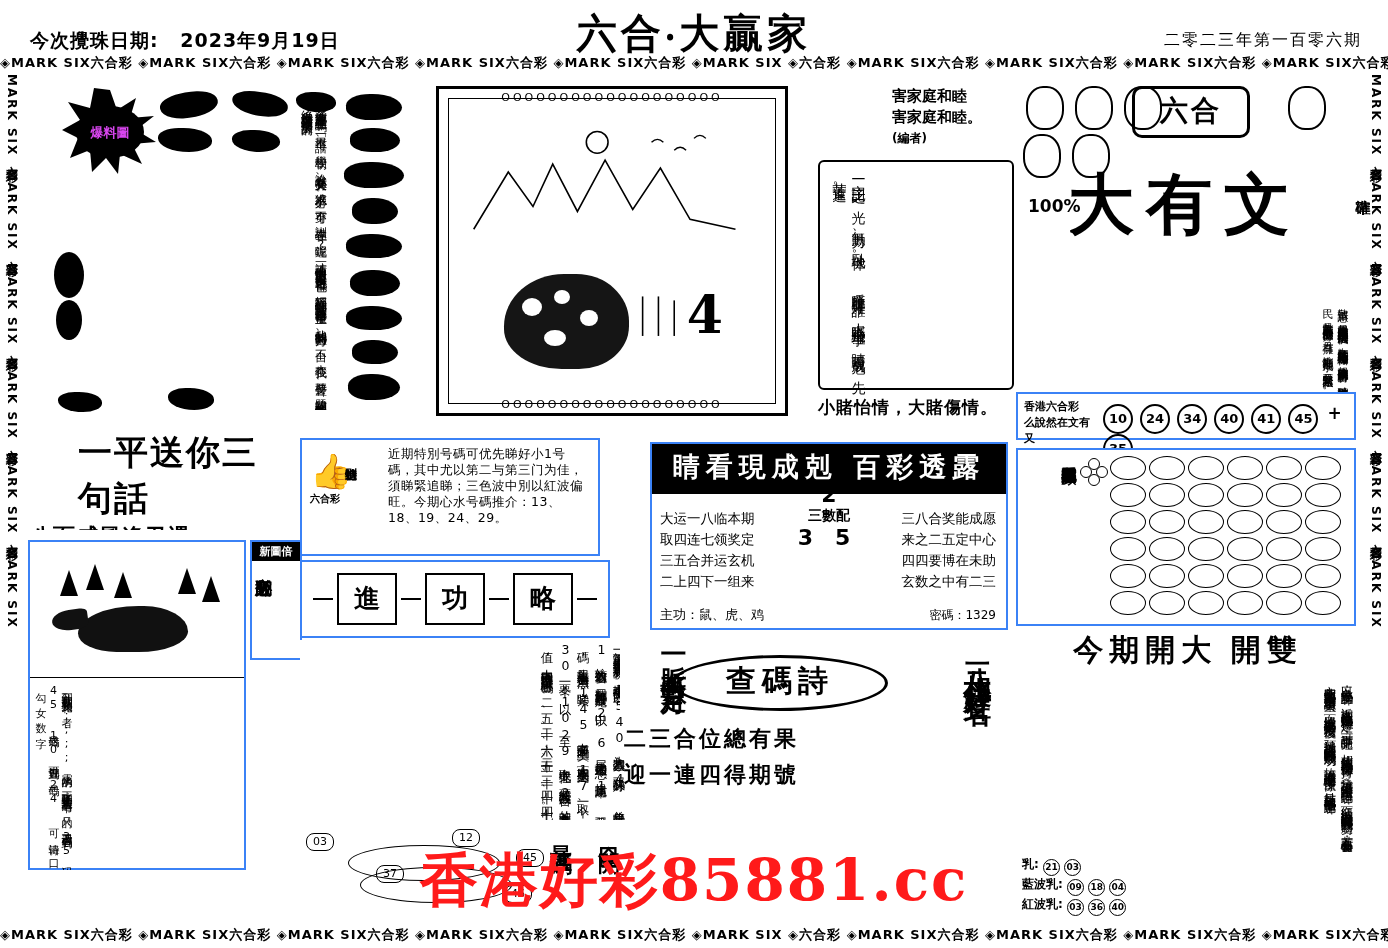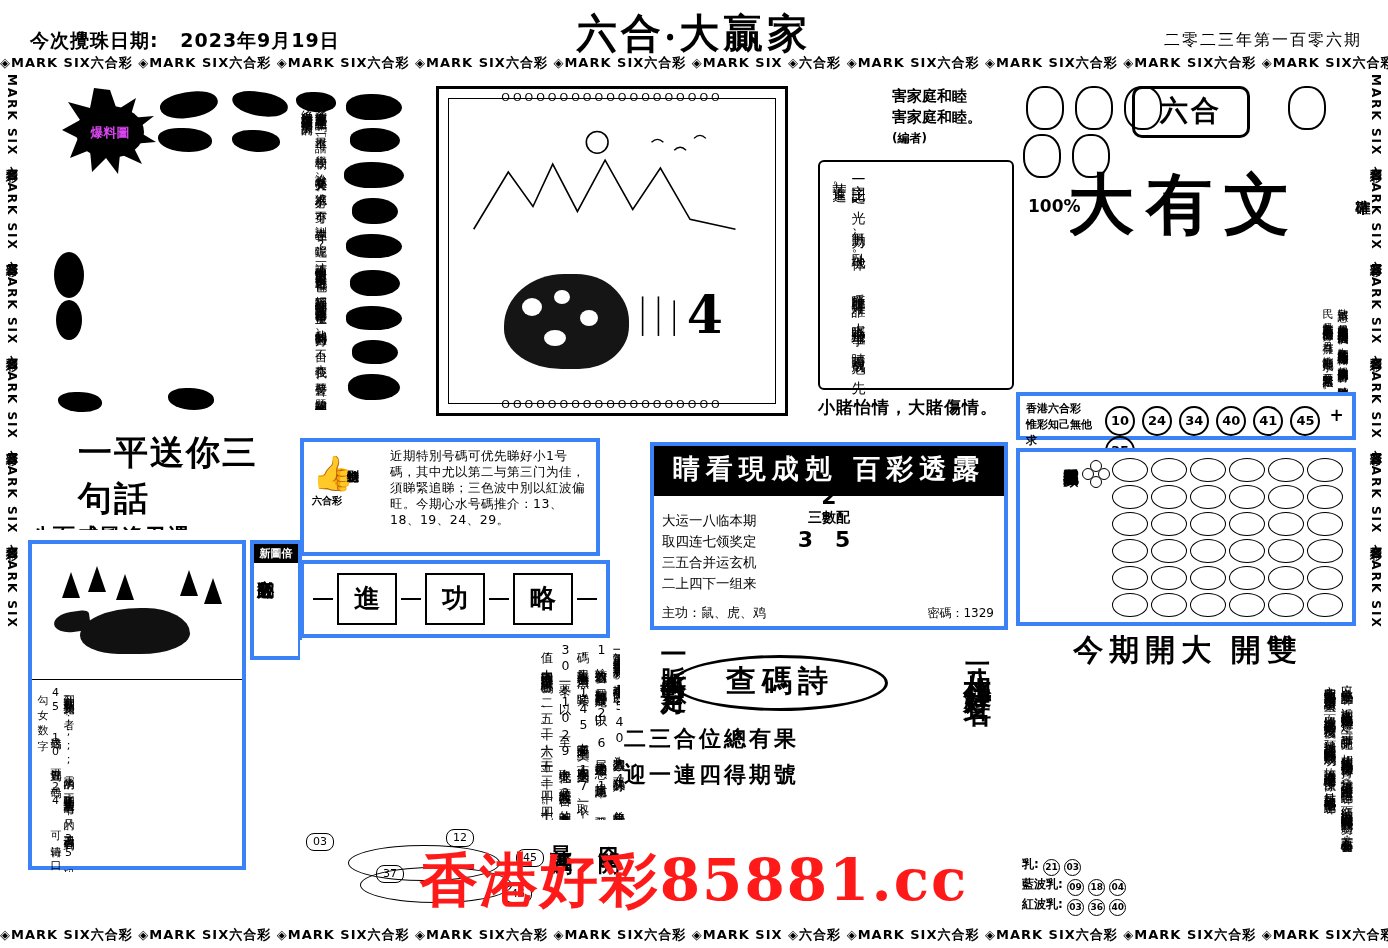--- a/index.html
+++ b/index.html
@@ -23,21 +23,21 @@
   .strip.top{top:52px;}
   .strip.bottom{bottom:2px;}
 
   
   .vstrip{position:absolute;top:74px;width:22px;height:852px;overflow:hidden;
     font-size:12px;font-weight:bold;writing-mode:vertical-rl;letter-spacing:2px;line-height:22px;}
   .vstrip.left{left:1px;}
   .vstrip.right{right:1px;}
 
   
-  .box{position:absolute;box-sizing:border-box;border:4px solid #3b82f6;background:#fff;}
+  .box{position:absolute;box-sizing:border-box;border:2px solid #3b82f6;background:#fff;}
   .noborder{border:none;}
 
   
   #col1-text{position:absolute;left:28px;top:100px;width:300px;height:310px;
      font-size:12px;line-height:14px;writing-mode:vertical-rl;text-orientation:upright;
      letter-spacing:1px;overflow:hidden;}
 
   .burst{position:absolute;left:62px;top:88px;width:96px;height:88px;}
   .burst .inner{position:absolute;left:14px;top:18px;width:68px;height:52px;border-radius:50%;
       background:#000;color:#d946ef;font-size:13px;font-weight:bold;line-height:15px;text-align:center;
@@ -329,21 +329,21 @@
   <div id="pct">100%</div>
   <div id="zhun">準確</div>
   <div id="notice">
     <span>敬請留意</span>
     <span>本報是由興隆信息集團與李清平法師特約提供,在李大法師的精心指導下進行編輯。本報准確又簡單的博彩解析,以准確數據提供給廣大彩民,是八方大彩民必不可少的博彩依據。一旦擁有,惟彩知己無他求,只要您緊緊跟隨,必中大奖。</span>
   </div>
 
   <div class="box" id="resbox">
     <div class="lbl">
       <div>香港六合彩</div>
-      <div>惟彩知己無他求</div>
+      <div>么說然在文有又</div>
     </div>
     <div class="balls">
       <span class="ball">10</span>
       <span class="ball">24</span>
       <span class="ball">34</span>
       <span class="ball">40</span>
       <span class="ball">41</span>
       <span class="ball">45</span>
       <span class="plus">+</span>
       <span class="ball">35</span>
@@ -465,40 +465,46 @@
       <div class="nn">
         <span>3</span><span>5</span>
       </div>
     </div>
     <div class="colL">
       <div>大运一八临本期</div>
       <div>取四连七领奖定</div>
       <div>三五合并运玄机</div>
       <div>二上四下一组来</div>
     </div>
+    <div class="colR">
+      <div>三八合奖能成愿</div>
+      <div>来之二五定中心</div>
+      <div>四四要博在未助</div>
+      <div>玄数之中有二三</div>
+    </div>
     <div class="foot">主功：鼠、虎、鸡</div>
     <div class="code">密碼：1329</div>
   </div>
 
   <div class="box noborder" id="chama">
     <div class="oval">查碼詩</div>
   </div>
   <div id="chama-lines">
     <div>二三合位總有果</div>
     <div>迎一連四得期號</div>
   </div>
 
   <div id="vslogan1">一脈有數定月</div>
   <div id="vslogan2">三八相伴好聲名</div>
 
   <div class="box noborder" id="bottomnums">
     <span class="ell" style="left:48px;top:20px;width:150px;height:34px"></span>
     <span class="ell" style="left:60px;top:42px;width:150px;height:34px"></span>
     <span class="numtag" style="position:absolute;left:6px;top:8px">03</span>
-    <span class="numtag" style="position:absolute;left:146px;top:4px">12</span>
+    <span class="numtag" style="position:absolute;left:152px;top:4px">12</span>
     <span class="numtag" style="position:absolute;left:76px;top:40px">37</span>
     <span class="numtag" style="position:absolute;left:216px;top:24px">45</span>
     <span class="numtag" style="position:absolute;left:204px;top:60px">46</span>
   </div>
   <div id="bestbet">最佳碼</div>
   <div id="kaibox">全口開</div>
 
   <div id="wm">香港好彩85881.cc</div>
 
 </div>

